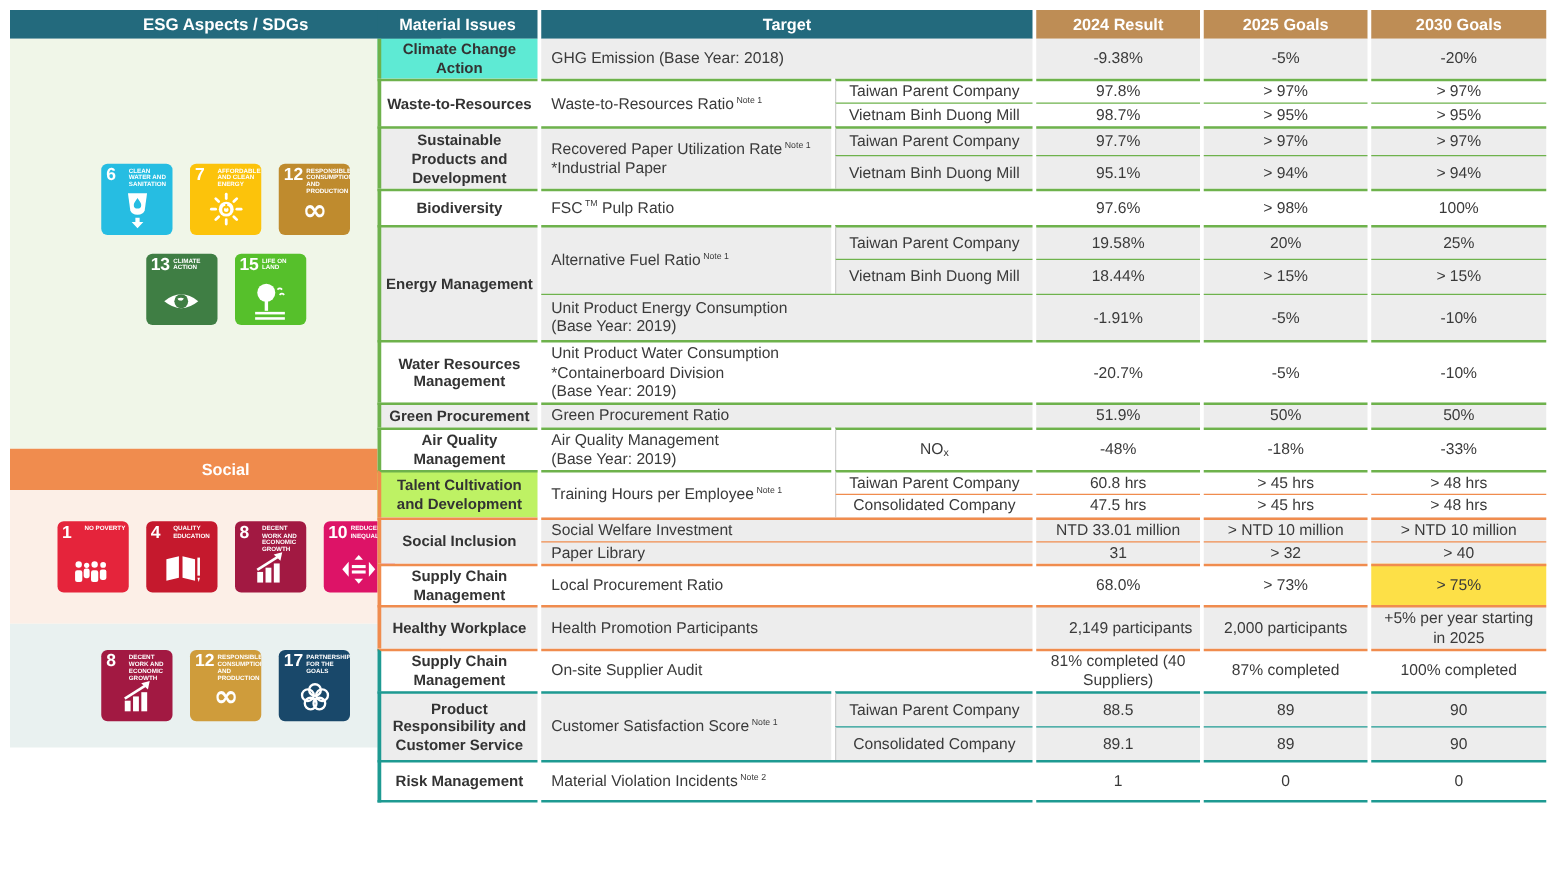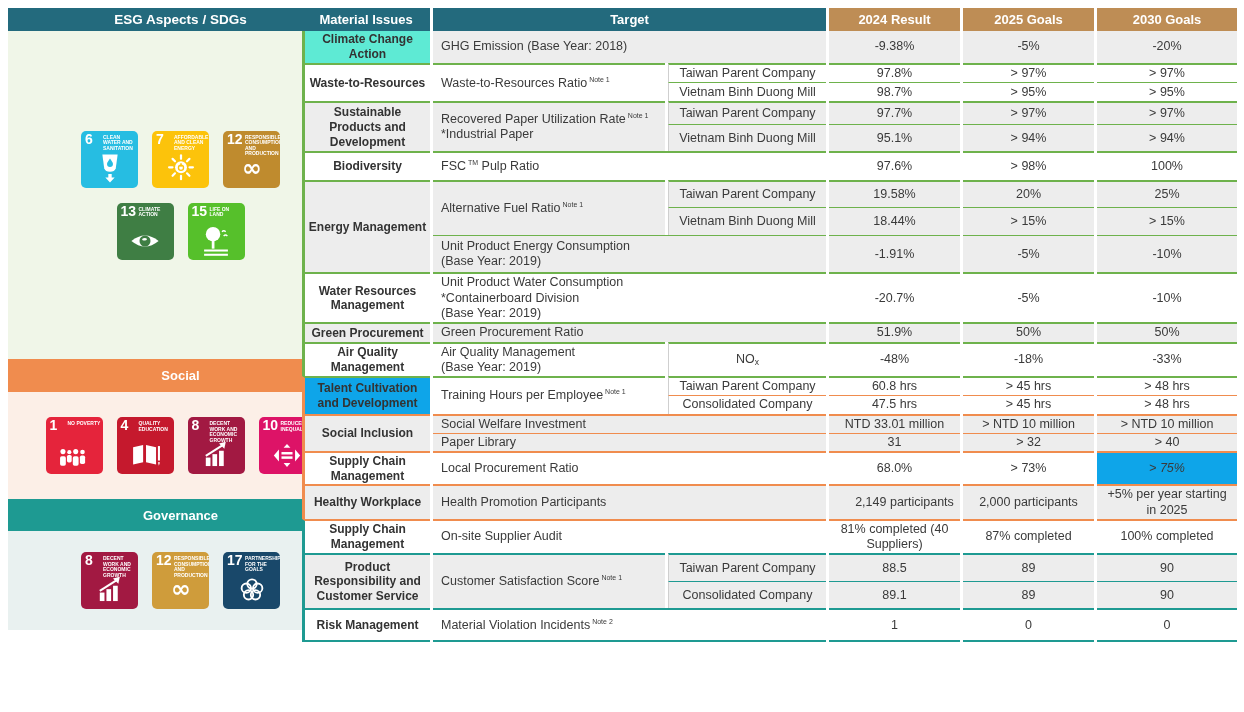--- a/index.html
+++ b/index.html
@@ -177,21 +177,20 @@
                 <rect x="13.5" y="21.6" width="13" height="2.9" fill="#fff"></rect>
                 <path fill="#fff" d="M10.5 13.5 L4.5 20.5 L10.5 27.5 Z"></path>
                 <path fill="#fff" d="M29.5 13.5 L35.5 20.5 L29.5 27.5 Z"></path>
                 <path fill="#fff" d="M16 11.5 L20 7 L24 11.5 Z"></path>
                 <path fill="#fff" d="M16 29.5 L20 34 L24 29.5 Z"></path>
               </svg>
             </span>
           </div>
         </div>
       </div>
-    <div class="sb-bar bar-gov">Governance</div>
     <div class="sb-area area-gov" id="area-governance">
         <div class="icon-row">
           <div class="sdg" style="background: rgb(162, 25, 66);">
             <span class="sdg-num">8</span>
             <span class="sdg-title">Decent Work and Economic Growth</span>
             <span class="sdg-glyph">
               <svg width="34" height="34" viewBox="0 0 40 40">
                 <rect x="8" y="23" width="5.5" height="10" fill="#fff"></rect>
                 <rect x="15.8" y="19" width="5.5" height="14" fill="#fff"></rect>
                 <rect x="23.6" y="15" width="5.5" height="18" fill="#fff"></rect>
@@ -326,21 +325,21 @@
           </tr>
           <tr style="height: 34px;">
             <td class="mat" style="background: rgb(255, 255, 255); border-top: 2px solid rgb(110, 178, 76); border-left: 3px solid rgb(110, 178, 76);">Air Quality Management</td>
             <td class="desc" style="background: rgb(255, 255, 255); border-top: 2px solid rgb(110, 178, 76);">Air Quality Management<br>(Base Year: 2019)</td>
             <td class="subc" style="background: rgb(255, 255, 255); border-top: 2px solid rgb(110, 178, 76);">NO<span class="subn">x</span></td>
             <td class="val" style="background: rgb(255, 255, 255); border-top: 2px solid rgb(110, 178, 76);">-48%</td>
             <td class="val" style="background: rgb(255, 255, 255); border-top: 2px solid rgb(110, 178, 76);">-18%</td>
             <td class="val" style="background: rgb(255, 255, 255); border-top: 2px solid rgb(110, 178, 76);">-33%</td>
           </tr>
           <tr style="height: 17px;">
-            <td class="mat" rowspan="2" style="background: #0ea5e9; border-top: 2px solid rgb(110, 178, 76); border-left: 3px solid rgb(240, 140, 78); text-align: center;">Talent Cultivation and Development</td>
+            <td class="mat" rowspan="2" style="background: #bef264; border-top: 2px solid rgb(110, 178, 76); border-left: 3px solid rgb(240, 140, 78); text-align: center;">Talent Cultivation and Development</td>
             <td class="desc" rowspan="2" style="background: rgb(255, 255, 255); border-top: 2px solid rgb(110, 178, 76);">Training Hours per Employee<span class="supn">Note 1</span></td>
             <td class="subc" style="background: rgb(255, 255, 255); border-top: 2px solid rgb(110, 178, 76);">Taiwan Parent Company</td>
             <td class="val" style="background: rgb(255, 255, 255); border-top: 2px solid rgb(110, 178, 76);">60.8 hrs</td>
             <td class="val" style="background: rgb(255, 255, 255); border-top: 2px solid rgb(110, 178, 76);">&gt; 45 hrs</td>
             <td class="val" style="background: rgb(255, 255, 255); border-top: 2px solid rgb(110, 178, 76);">&gt; 48 hrs</td>
           </tr>
           <tr style="height: 16px;">
             <td class="subc" style="background: rgb(255, 255, 255); border-top: 1px solid rgb(240, 140, 78);">Consolidated Company</td>
             <td class="val" style="background: rgb(255, 255, 255); border-top: 1px solid rgb(240, 140, 78);">47.5 hrs</td>
             <td class="val" style="background: rgb(255, 255, 255); border-top: 1px solid rgb(240, 140, 78);">&gt; 45 hrs</td>
@@ -357,21 +356,21 @@
             <td class="desc" colspan="2" style="background: rgb(237, 237, 237); border-top: 1px solid rgb(240, 140, 78);">Paper Library</td>
             <td class="val" style="background: rgb(237, 237, 237); border-top: 1px solid rgb(240, 140, 78);">31</td>
             <td class="val" style="background: rgb(237, 237, 237); border-top: 1px solid rgb(240, 140, 78);">&gt; 32</td>
             <td class="val" style="background: rgb(237, 237, 237); border-top: 1px solid rgb(240, 140, 78);">&gt; 40</td>
           </tr>
           <tr style="height: 33px;">
             <td class="mat" style="background: rgb(255, 255, 255); border-top: 2px solid rgb(240, 140, 78); border-left: 3px solid rgb(240, 140, 78);">Supply Chain Management</td>
             <td class="desc" colspan="2" style="background: rgb(255, 255, 255); border-top: 2px solid rgb(240, 140, 78);">Local Procurement Ratio</td>
             <td class="val" style="background: rgb(255, 255, 255); border-top: 2px solid rgb(240, 140, 78);">68.0%</td>
             <td class="val" style="background: rgb(255, 255, 255); border-top: 2px solid rgb(240, 140, 78);">&gt; 73%</td>
-            <td class="val" style="background: #0ea5e9; border-top: 2px solid rgb(240, 140, 78); font-style: italic;">&gt; 75%</td>
+            <td class="val" style="background: #fde047; border-top: 2px solid rgb(240, 140, 78);">&gt; 75%</td>
           </tr>
           <tr style="height: 29px;">
             <td class="mat" style="background: rgb(237, 237, 237); border-top: 2px solid rgb(240, 140, 78); border-left: 3px solid rgb(240, 140, 78);">Healthy Workplace</td>
             <td class="desc" colspan="2" style="background: rgb(237, 237, 237); border-top: 2px solid rgb(240, 140, 78);">Health Promotion Participants</td>
             <td class="val" style="background: rgb(237, 237, 237); border-top: 2px solid rgb(240, 140, 78); padding-left: 24px;">2,149 participants</td>
             <td class="val" style="background: rgb(237, 237, 237); border-top: 2px solid rgb(240, 140, 78);">2,000 participants</td>
             <td class="val" style="background: rgb(237, 237, 237); border-top: 2px solid rgb(240, 140, 78);">+5% per year starting in 2025</td>
           </tr>
           <tr style="height: 33px;">
             <td class="mat" style="background: rgb(255, 255, 255); border-top: 2px solid rgb(240, 140, 78); border-left: 3px solid rgb(30, 154, 146);">Supply Chain Management</td>

